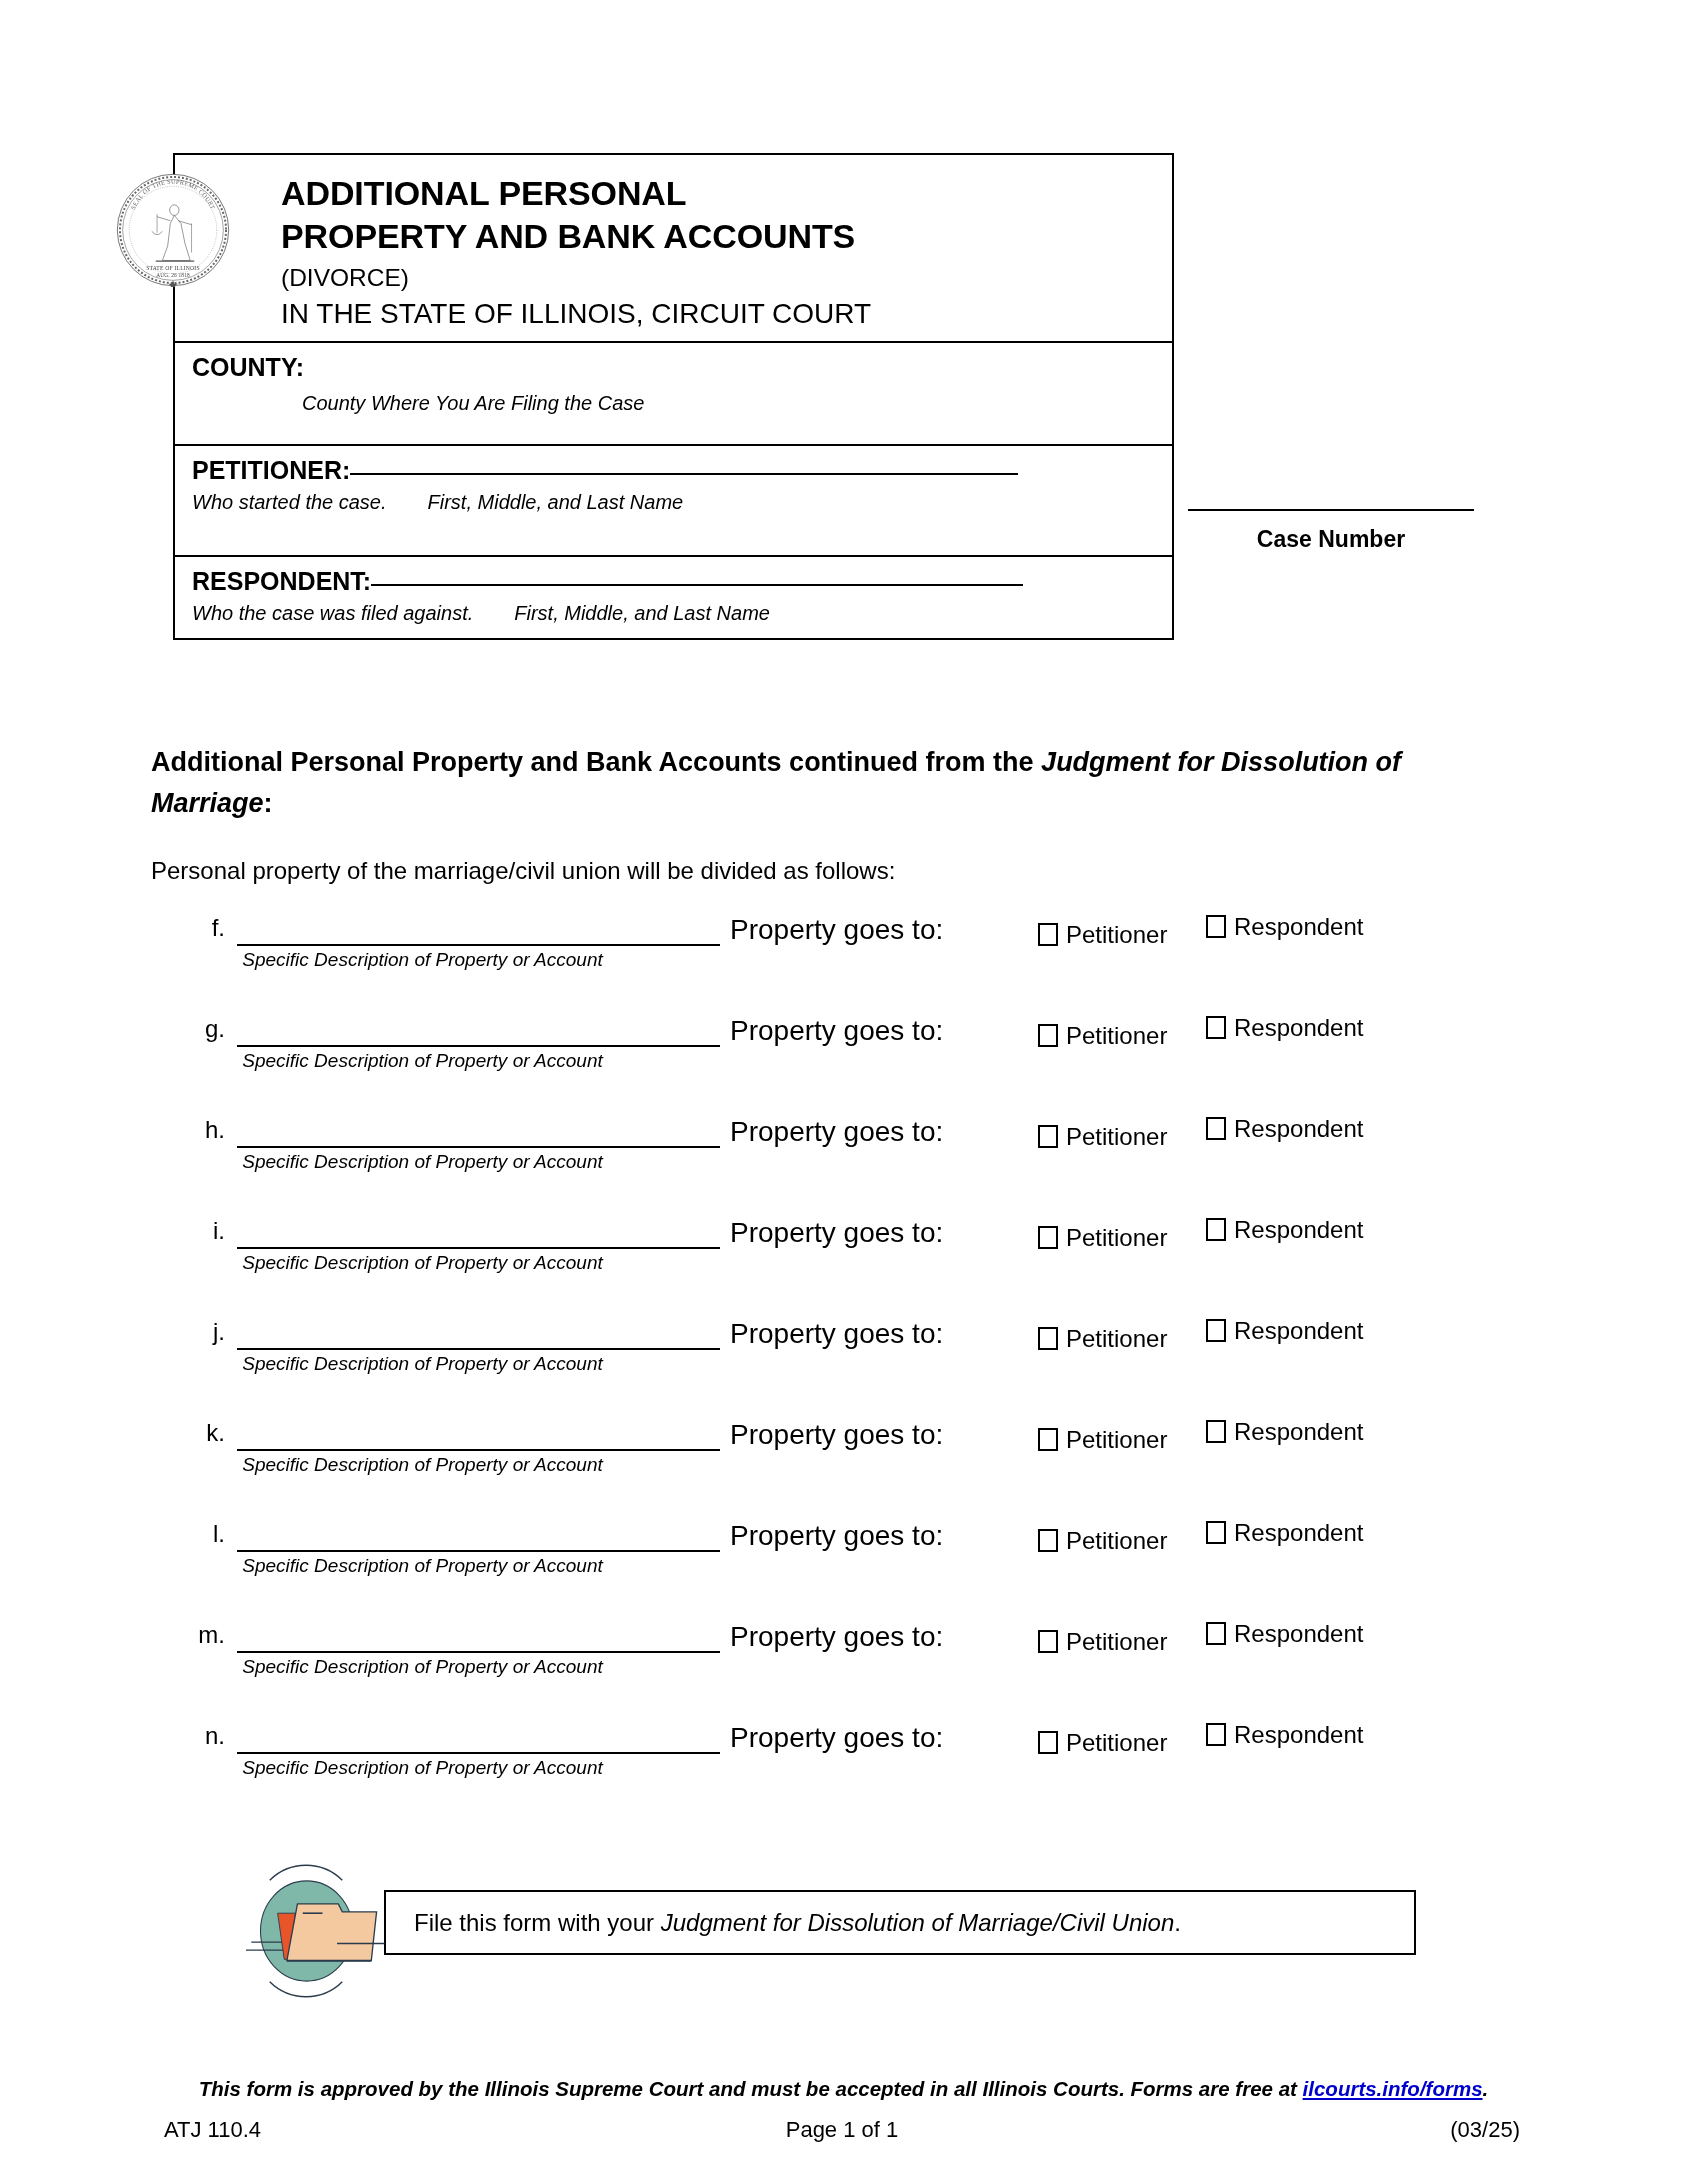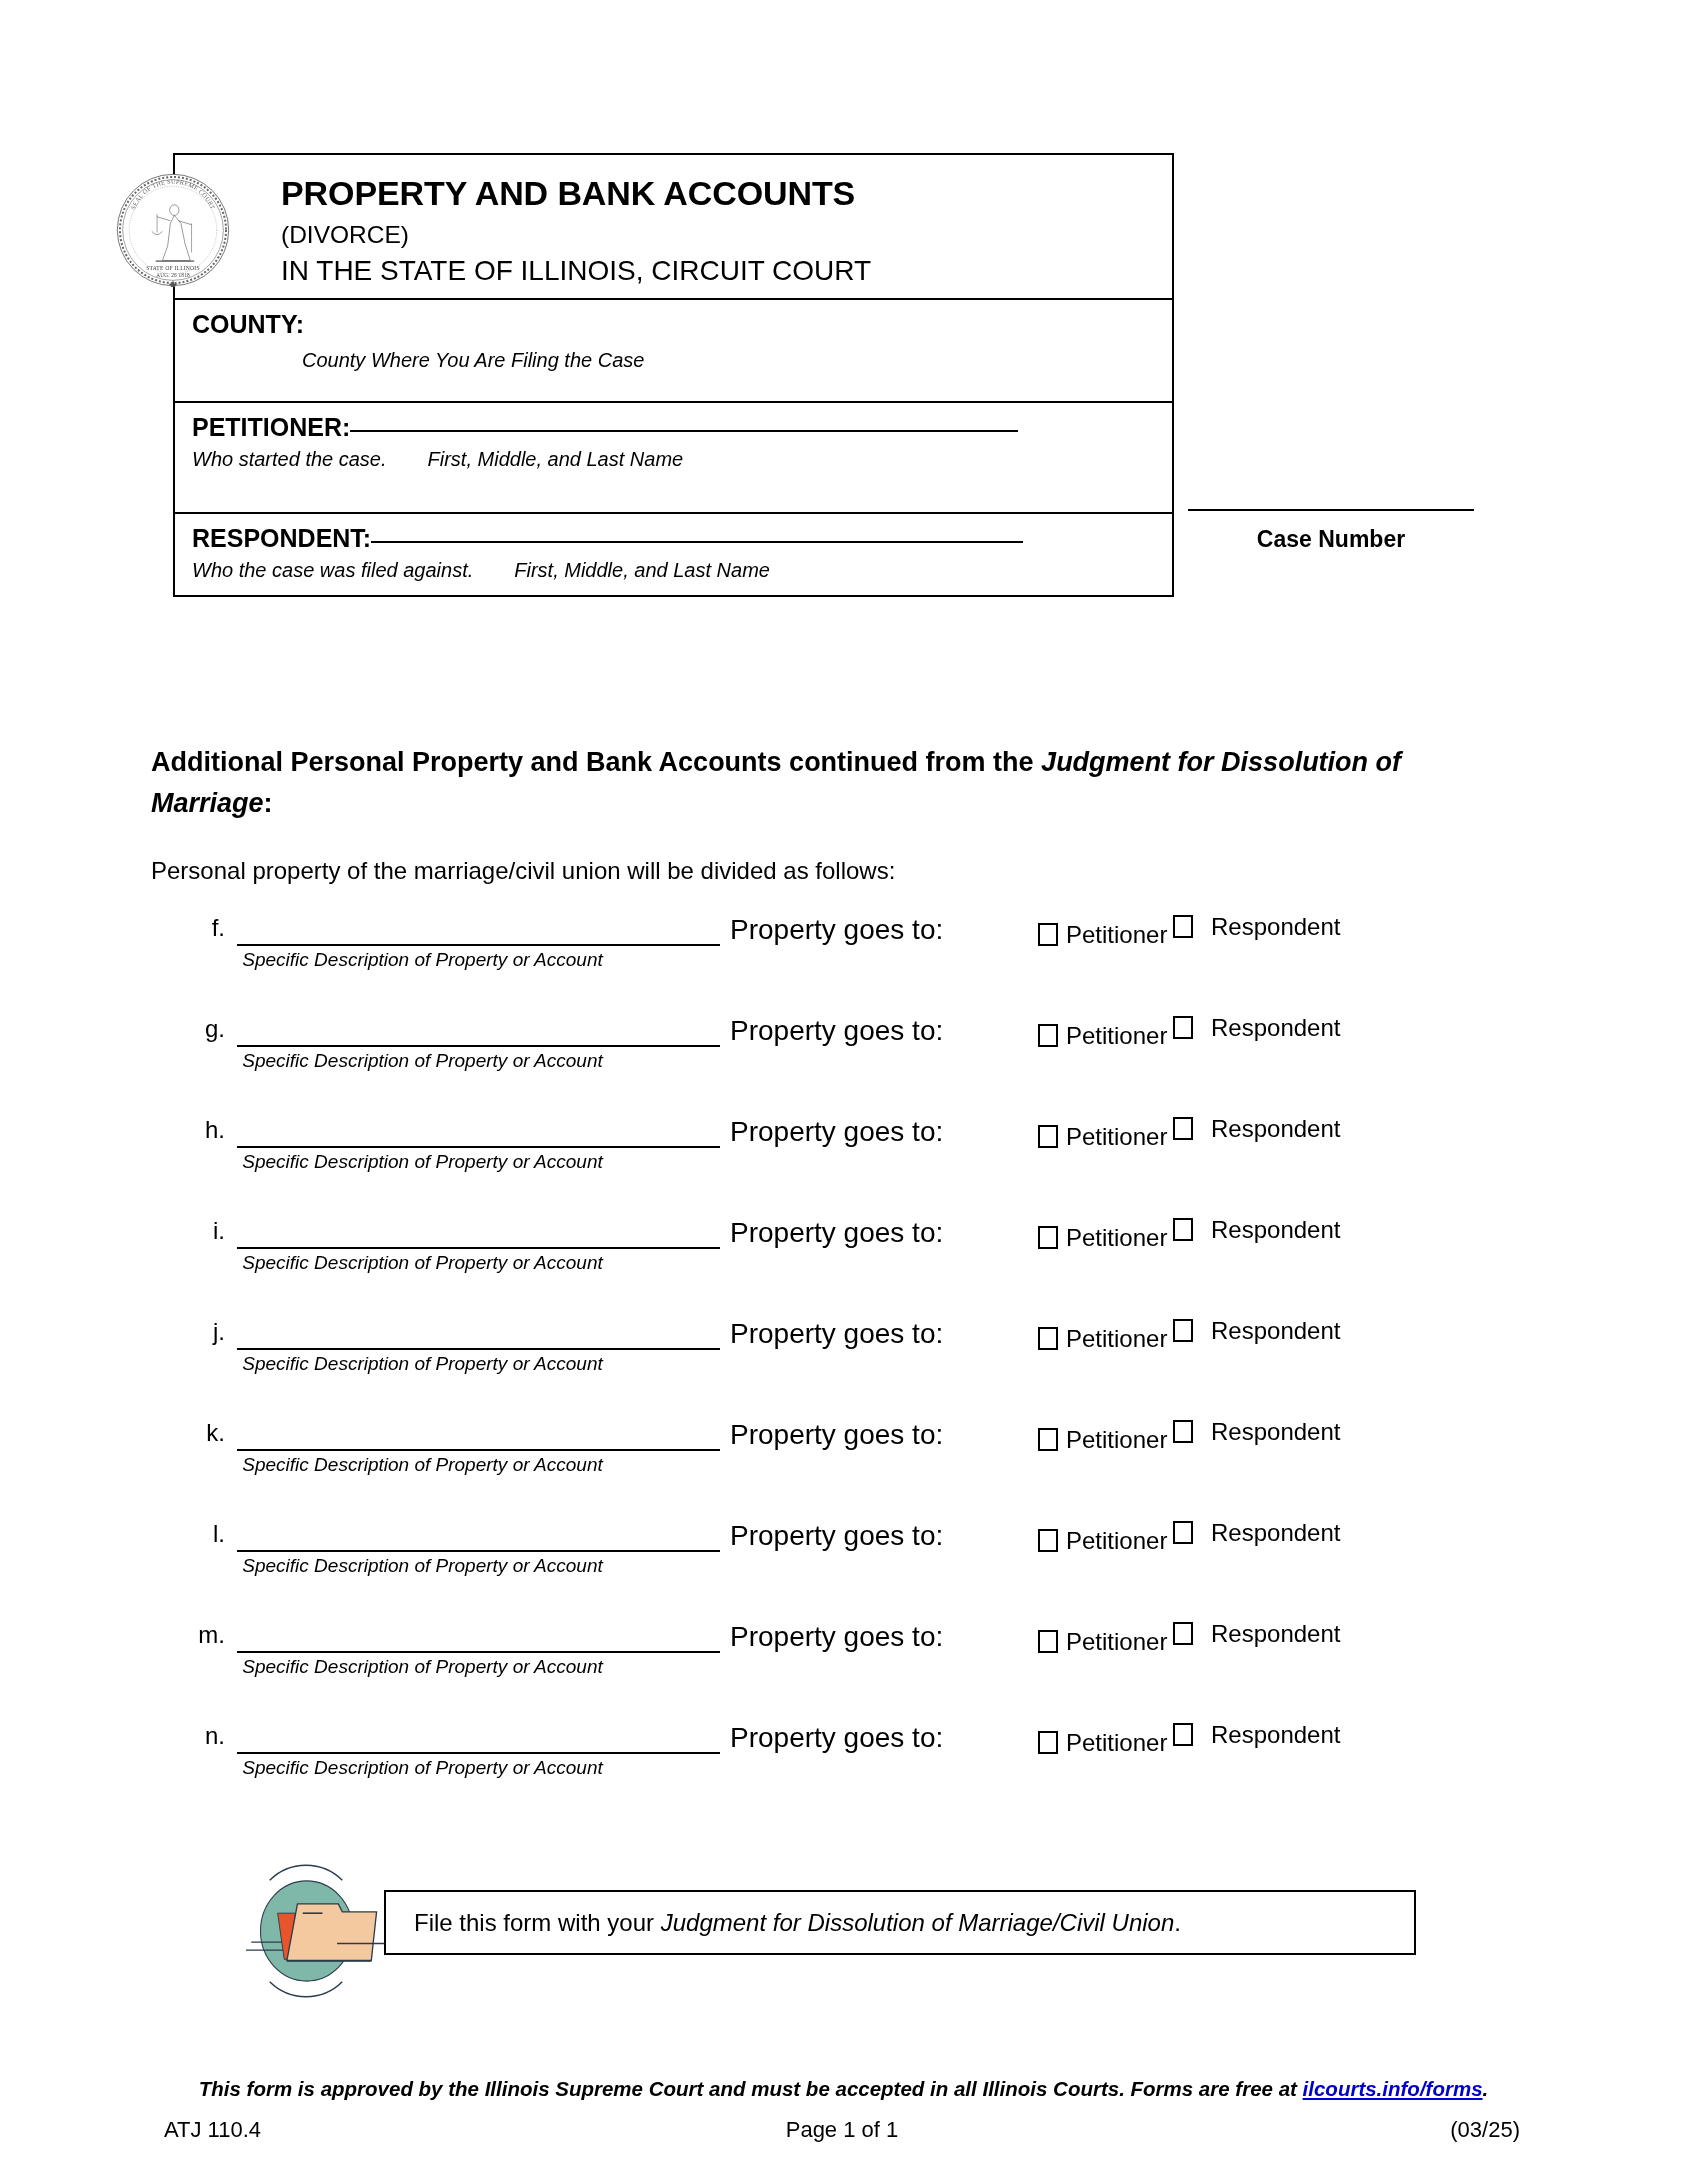--- a/index.html
+++ b/index.html
@@ -174,21 +174,21 @@
     white-space: nowrap;
   }
   .cb-group {
     position: absolute;
     top: 1.3px;
     display: flex;
     align-items: flex-start;
     white-space: nowrap;
   }
   .cb-group.petitioner { left: 887px; margin-top: 8px; }
-  .cb-group.respondent { left: 1022px; gap: 10px; }
+  .cb-group.respondent { left: 1055px; }
   .checkbox {
     width: 20px;
     height: 22.5px;
     border: 2px solid #000;
     box-sizing: border-box;
     background: #fff;
     margin-right: 8px;
     flex: none;
   }
   .cb-label { font-size: 24px; line-height: 24px; }
@@ -244,20 +244,21 @@
   .footer-bar .fright { position: absolute; right: 0; }
 </style>
 </head>
 <body>
 
 <div class="page">
 
   <div class="caption-box">
 
     <div class="cap-title-cell">
+      <div class="cap-title-line">ADDITIONAL PERSONAL</div>
       <div class="cap-title-line">PROPERTY AND BANK ACCOUNTS</div>
       <div class="cap-sub">(DIVORCE)</div>
       <div class="cap-sub2">IN THE STATE OF ILLINOIS, CIRCUIT COURT</div>
     </div>
 
     <div class="cap-cell county">
       <span class="cap-label">COUNTY:</span>
       <div class="cap-hint-indent">County Where You Are Filing the Case</div>
     </div>
 

